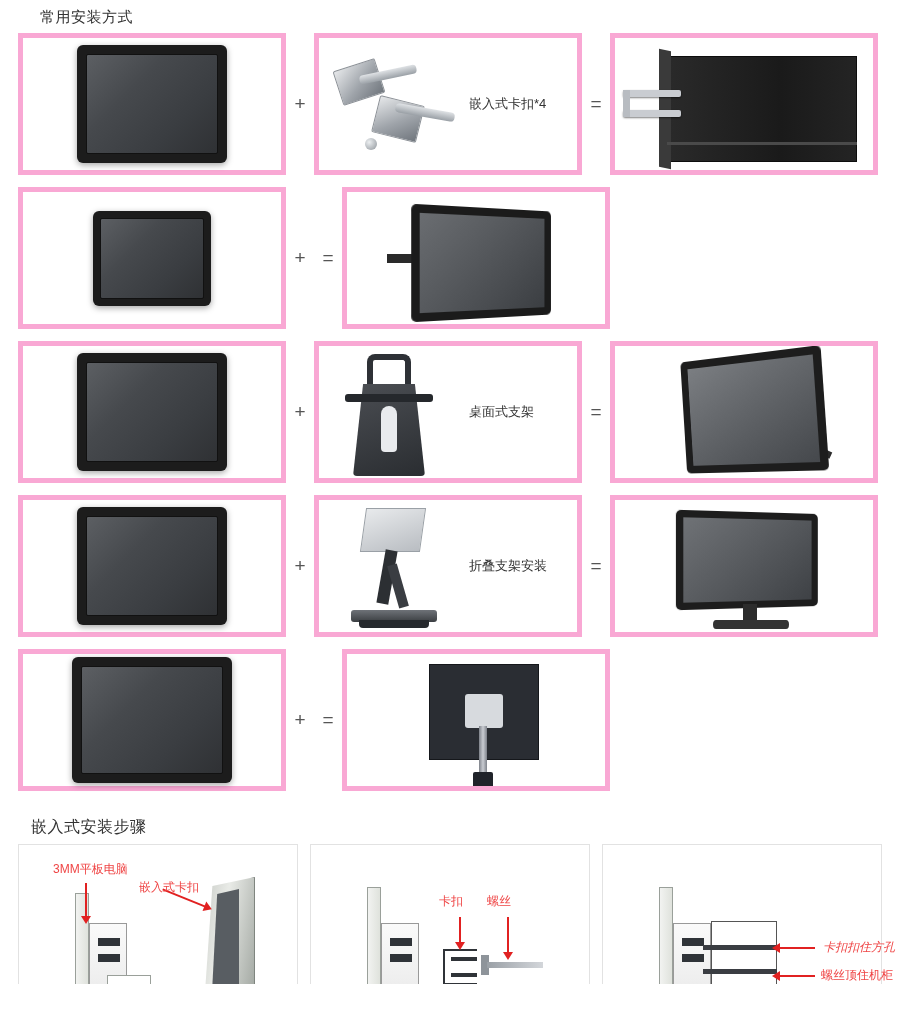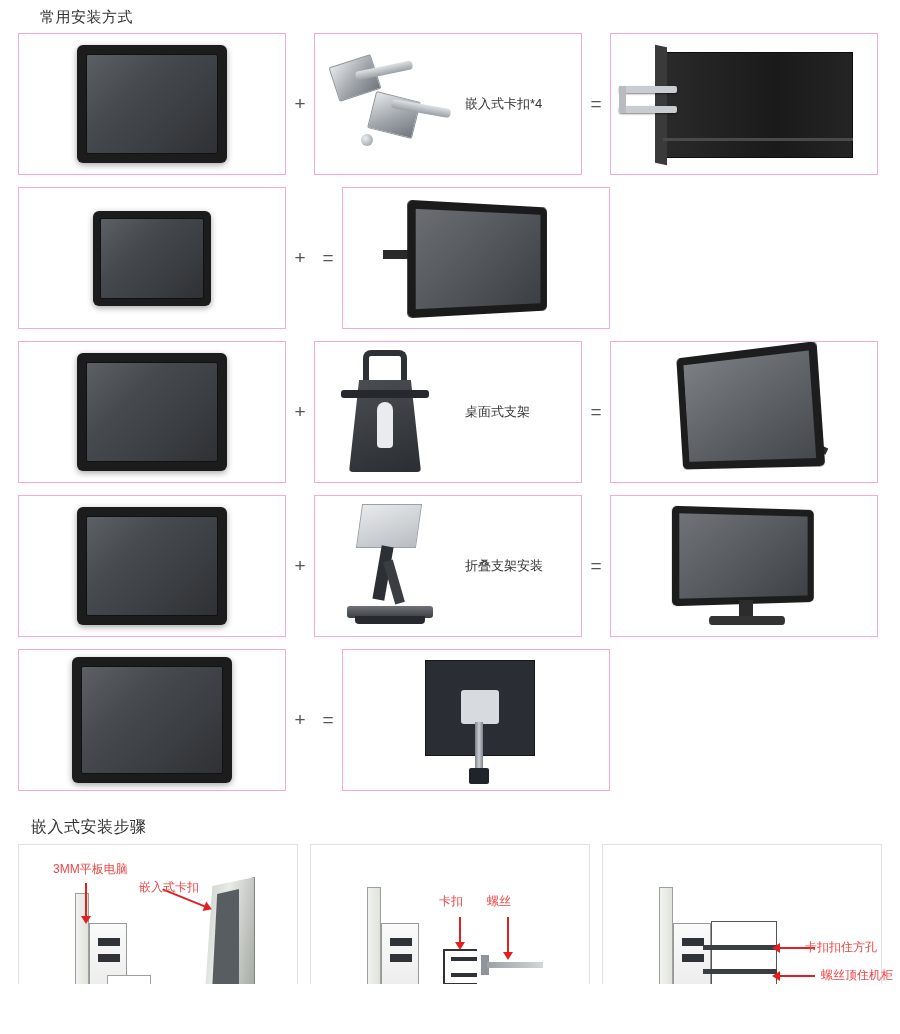--- a/index.html
+++ b/index.html
@@ -22,21 +22,21 @@
 
   
   .methods { padding: 0 18px; }
   .method-row {
     display: flex;
     align-items: stretch;
     margin-bottom: 12px;
     height: 142px;
   }
   .cell {
-    border: 1px solid #f9a8d4;
+    border: 5px solid #f9a8d4;
     background: #fff;
     position: relative;
     display: flex;
     align-items: center;
     justify-content: center;
   }
   .cell.product { width: 268px; }
   .cell.accessory { width: 268px; display: flex; align-items: center; justify-content: flex-start; }
   .cell.result { width: 268px; }
   .op {
@@ -402,17 +402,17 @@
       <div class="wall s3-wall"></div>
       <div class="s3-dev">
           <div class="b1"></div>
           <div class="b2"></div>
         </div>
       <div class="s3-box"></div>
       <div class="s3-l1"></div>
       <div class="s3-l2"></div>
       <div class="arrow-red left" style="left:176px; top:102px; width:36px;"></div>
       <div class="arrow-red left" style="left:176px; top:130px; width:36px;"></div>
-      <div class="lbl" style="left:202px; top:94px;">卡扣扣住方孔</div>
+      <div class="lbl" style="left:220px; top:94px;font-style:italic;">卡扣扣住方孔</div>
       <div class="lbl" style="left:218px; top:122px;">螺丝顶住机柜</div>
     </div>
   </div>
 </div>
 
 </body></html>

